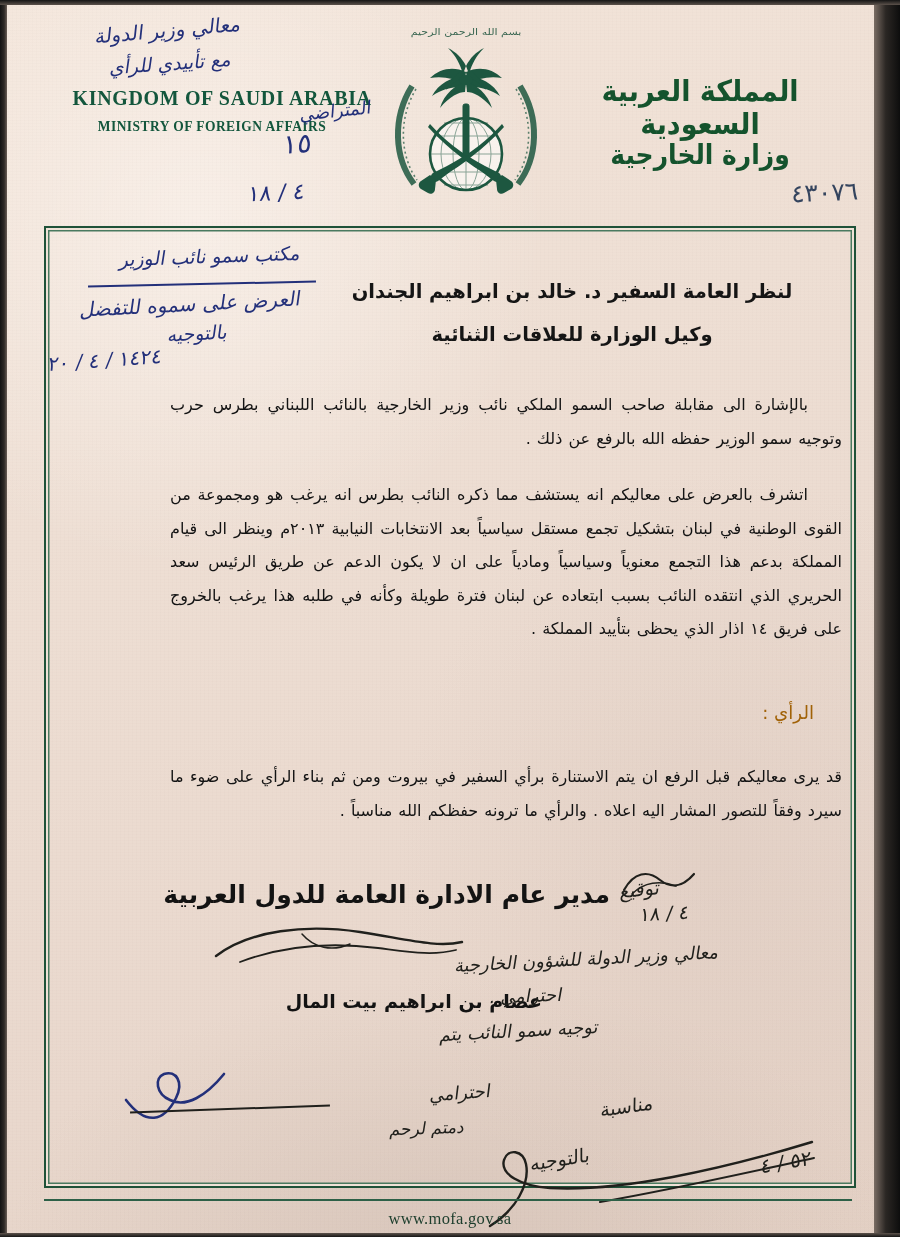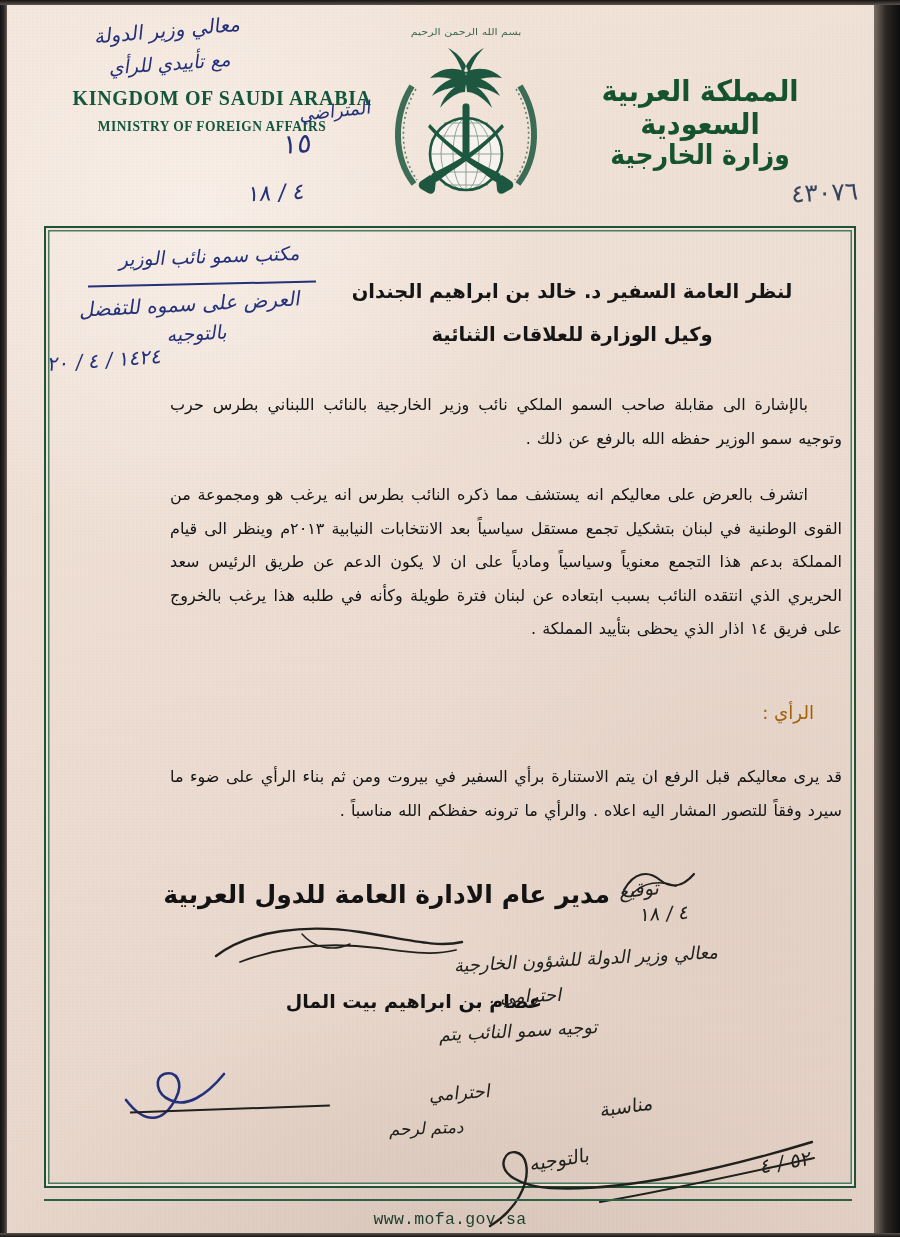--- a/index.html
+++ b/index.html
@@ -179,21 +179,21 @@
   
   #footer-rule {
     position: absolute; left: 44px; bottom: 36px;
     width: 808px; height: 2px;
     background: #2d6047;
   }
   #footer-url {
     position: absolute; left: 0; bottom: 8px;
     width: 900px; text-align: center;
     direction: ltr;
-    font-family: Liberation Mono, monospace;
+    font-family: Liberation Serif, serif;
     font-size: 16.5px;
     color: #1c3d2c;
     letter-spacing: .3px;
   }
 
   
   .hand {
     position: absolute;
     font-family: "DejaVu Sans", sans-serif;
     white-space: nowrap;

